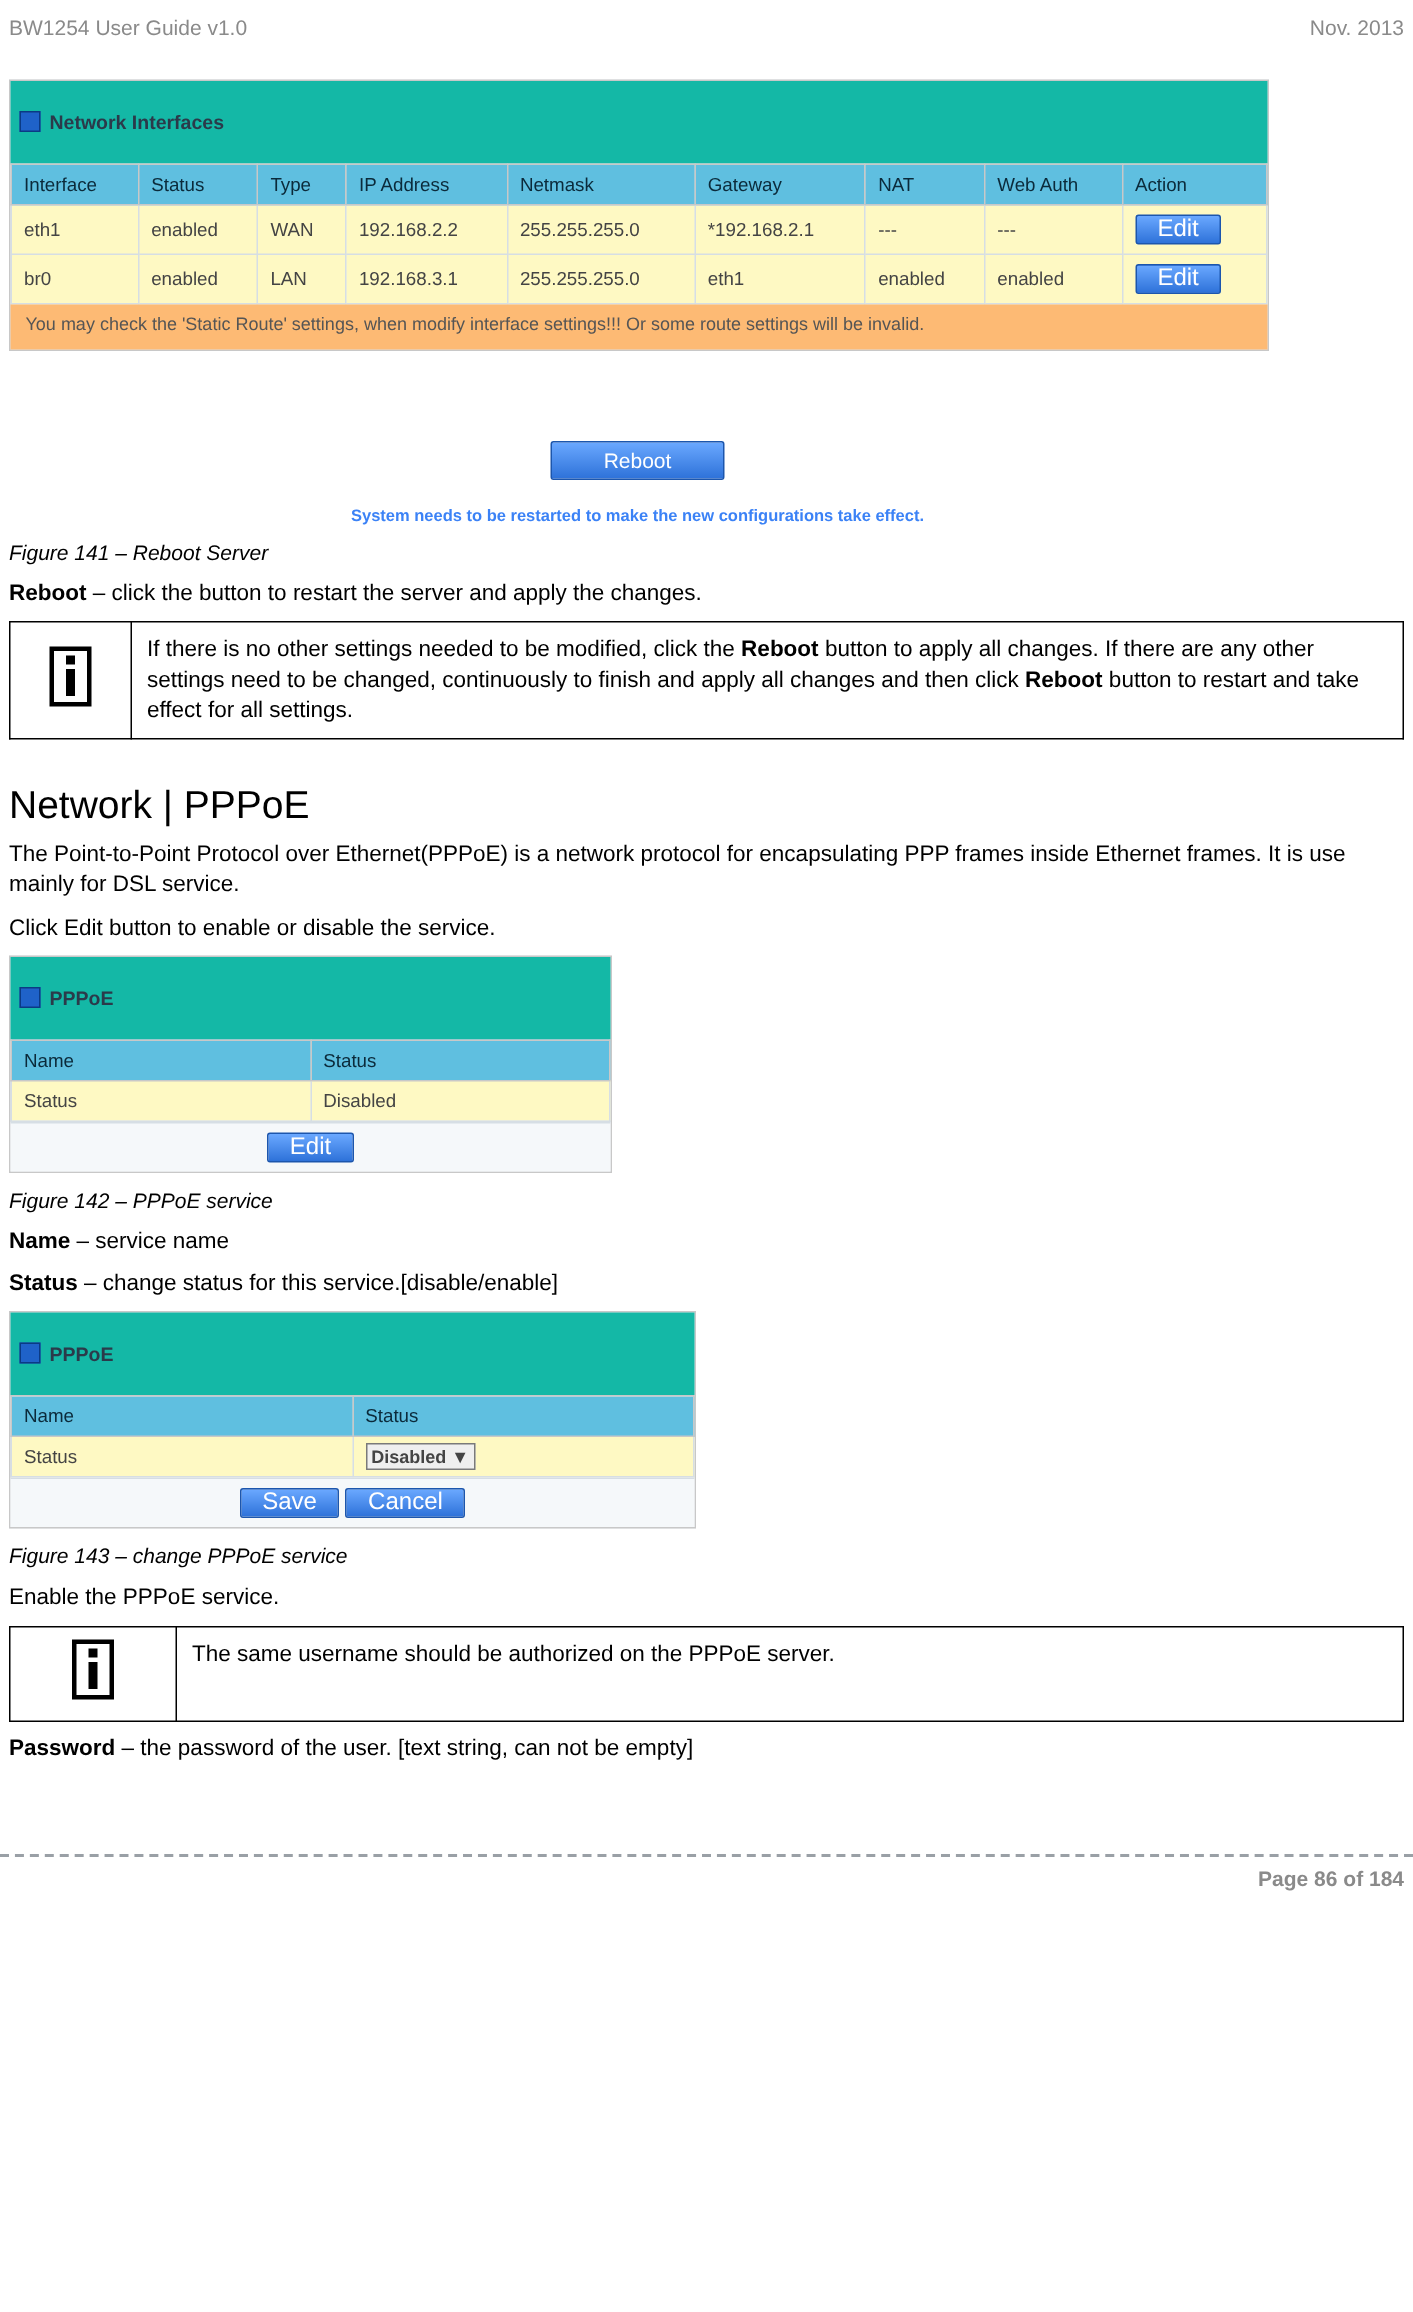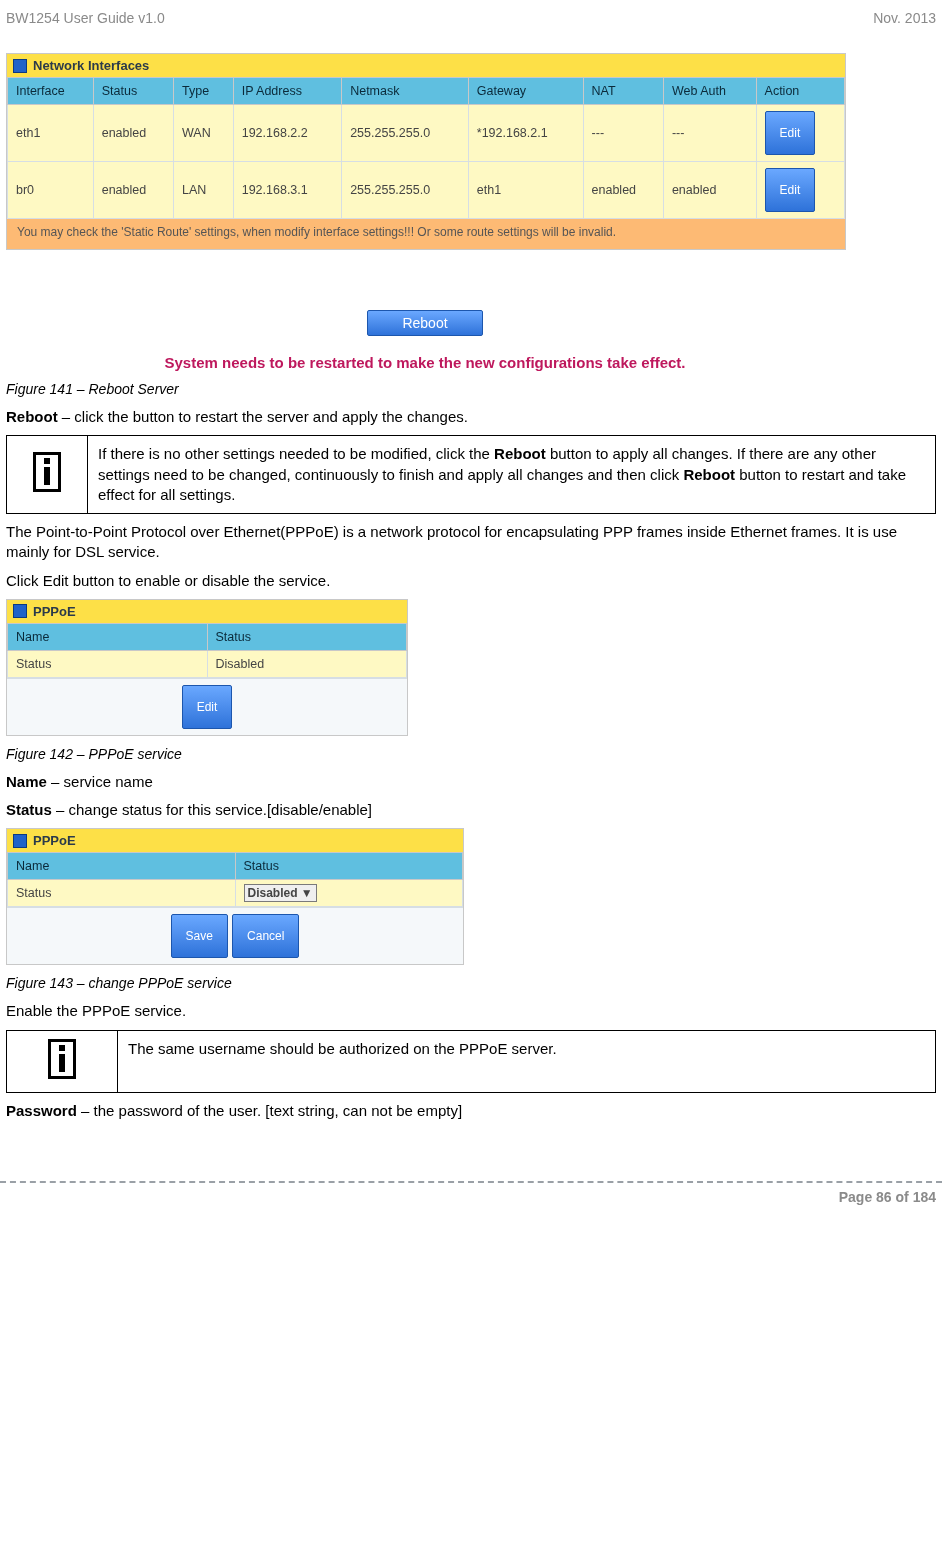--- a/index.html
+++ b/index.html
@@ -43,26 +43,25 @@
   .panel {
     border: 1px solid #c8c8c8;
     background: #eef2f5;
     margin: 6px 0 10px 0;
   }
   .panel-wide { width: 838px; }
   .panel-narrow { width: 400px; }
   .panel-mid { width: 456px; }
   .panel-title {
     display: flex;
-    align-items: center;
     gap: 6px;
-    padding: 4px 6px;
+    padding: 20px 6px;
     font-weight: bold;
     color: #2b3a4a;
-    background: #fde047;
+    background: #14b8a6;
     font-size: 13px;
   }
   .panel-title .sq {
     width: 12px; height: 12px;
     background: #1f62c9;
     display: inline-block;
     border: 1px solid #0b3a84;
   }
   table.grid {
     width: 100%;
@@ -79,22 +78,22 @@
     text-align: left;
     border: 1px solid #c8c8c8;
   }
   table.grid td {
     background: #fef9c3;
     padding: 6px 8px;
     border: 1px solid #d6dee4;
   }
   .btn {
     display: inline-block;
-    padding: 14px 14px;
-    font-size: 12px;
+    padding: 0 14px;
+    font-size: 16px;
     color: #fff;
     background: linear-gradient(#6aa8ff, #2e72d9);
     border: 1px solid #1c56ad;
     border-radius: 2px;
     cursor: pointer;
   }
   .btn-row {
     text-align: center;
     padding: 6px 0;
     border-top: 1px solid #d6dee4;
@@ -106,23 +105,23 @@
     padding: 6px 10px 10px 10px;
     background: #fdba74;
   }
   .reboot-block {
     width: 838px;
     margin: 60px 0 10px 0;
     text-align: center;
   }
   .reboot-msg {
     margin-top: 18px;
-    color: #be185d;
+    color: #3b82f6;
     font-weight: bold;
-    font-size: 15px;
+    font-size: 11px;
     font-family: Verdana, sans-serif;
   }
   .sel {
     font-size: 12px;
     border: 1px solid #7a7a7a;
     background: #efefef;
     padding: 1px 3px;
     font-weight: bold;
   }
 
@@ -248,20 +247,21 @@
       <tbody>
           <tr>
         <td class="icon"><span class="info-glyph"></span></td>
         <td>
           <span>If there is no other settings needed to be modified, click the </span><span class="bold">Reboot</span><span> button to apply all changes. If there are any other settings need to be changed, continuously to finish and apply all changes and then click </span><span class="bold">Reboot</span><span> button to restart and take effect  for all settings.</span>
         </td>
       </tr>
     </tbody>
       </table>
 
+    <h2 class="section">Network | PPPoE</h2>
     <div class="para">The Point-to-Point Protocol over Ethernet(PPPoE) is a network protocol for encapsulating PPP frames inside Ethernet frames. It is use mainly for DSL service.</div>
     <div class="para">Click Edit button to enable or disable the service.</div>
 
     <div class="panel panel-narrow">
       <div class="panel-title">
         <span class="sq"></span>
         <span>PPPoE</span>
       </div>
       <table class="grid">
         <tbody>

